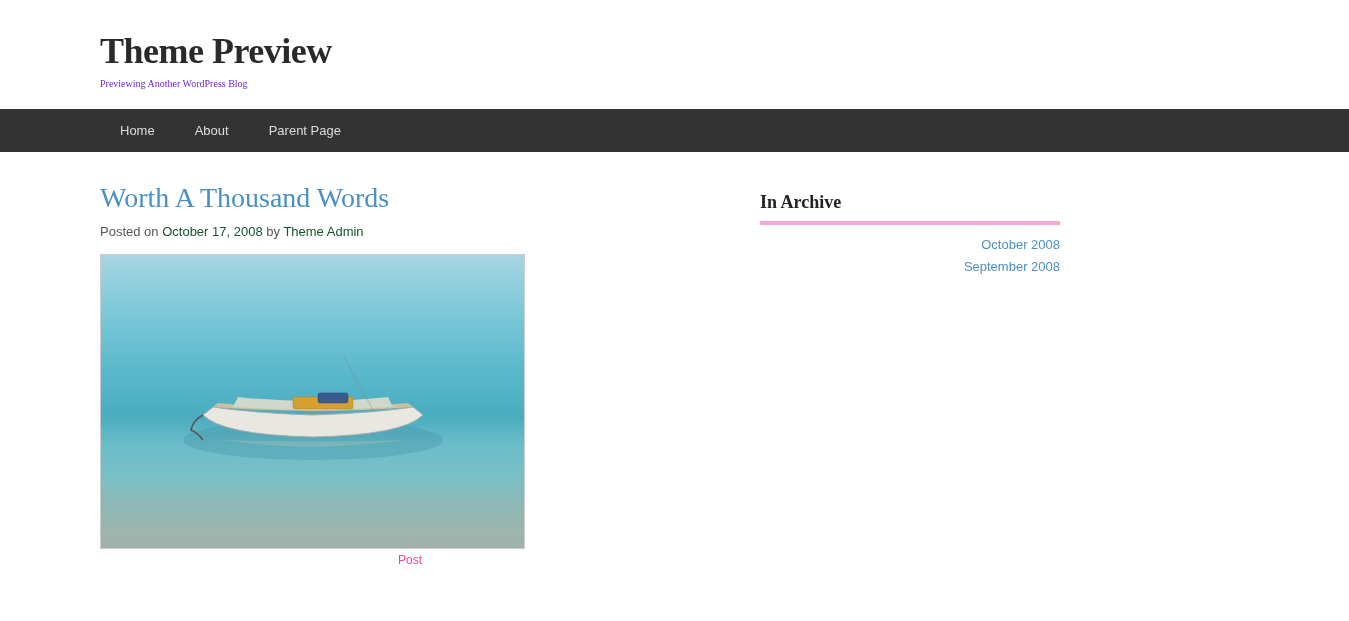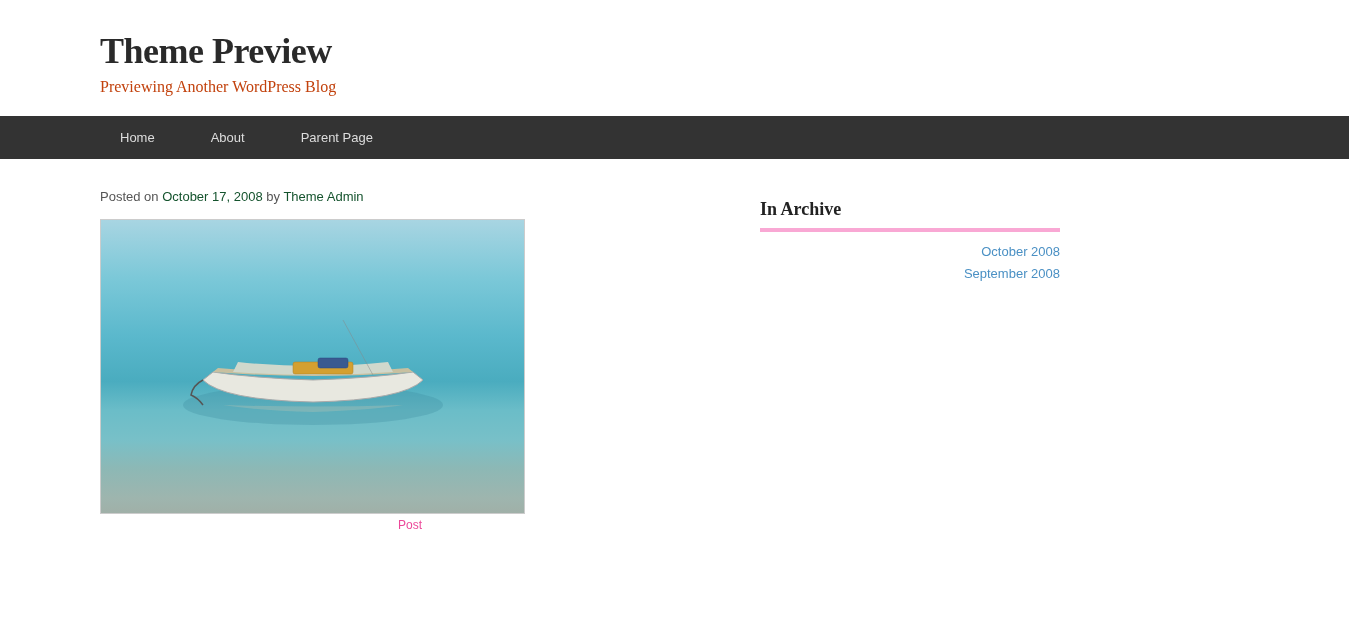--- a/index.html
+++ b/index.html
@@ -23,36 +23,36 @@
 
     #site-title {
       font-size: 36px;
       font-weight: bold;
       color: #2a2a2a;
       font-family: Georgia, serif;
       letter-spacing: -0.5px;
     }
 
     #site-tagline {
-      font-size: 16px;
-      color: #c2410c;
+      font-size: 10px;
+      color: #6d28d9;
       margin-top: 6px;
       font-style: normal;
     }
 
     
     #main-nav {
       background: #333;
       padding: 0 100px;
     }
 
     #main-nav ul {
       list-style: none;
       display: flex;
-      gap: 16px;
+      gap: 0;
     }
 
     #main-nav ul li a {
       display: block;
       color: #ddd;
       text-decoration: none;
       padding: 14px 20px;
       font-size: 13px;
       font-family: Arial, sans-serif;
     }
@@ -192,20 +192,21 @@
     </li>
     <li>
       <a href="#">Parent Page</a>
     </li>
   </ul>
 </nav>
 
 <div id="content-wrapper">
 
   <div id="main-content">
+    <h2 id="post-title">Worth A Thousand Words</h2>
     <p id="post-meta">
       <span>Posted on</span>
       <a href="#">October 17, 2008</a>
       <span> by </span>
       <a href="#">Theme Admin</a>
     </p>
 
     <div id="post-image-container">
       <div id="boat-image">
         <svg id="boat-svg" viewBox="0 0 280 140" xmlns="http://www.w3.org/2000/svg">

